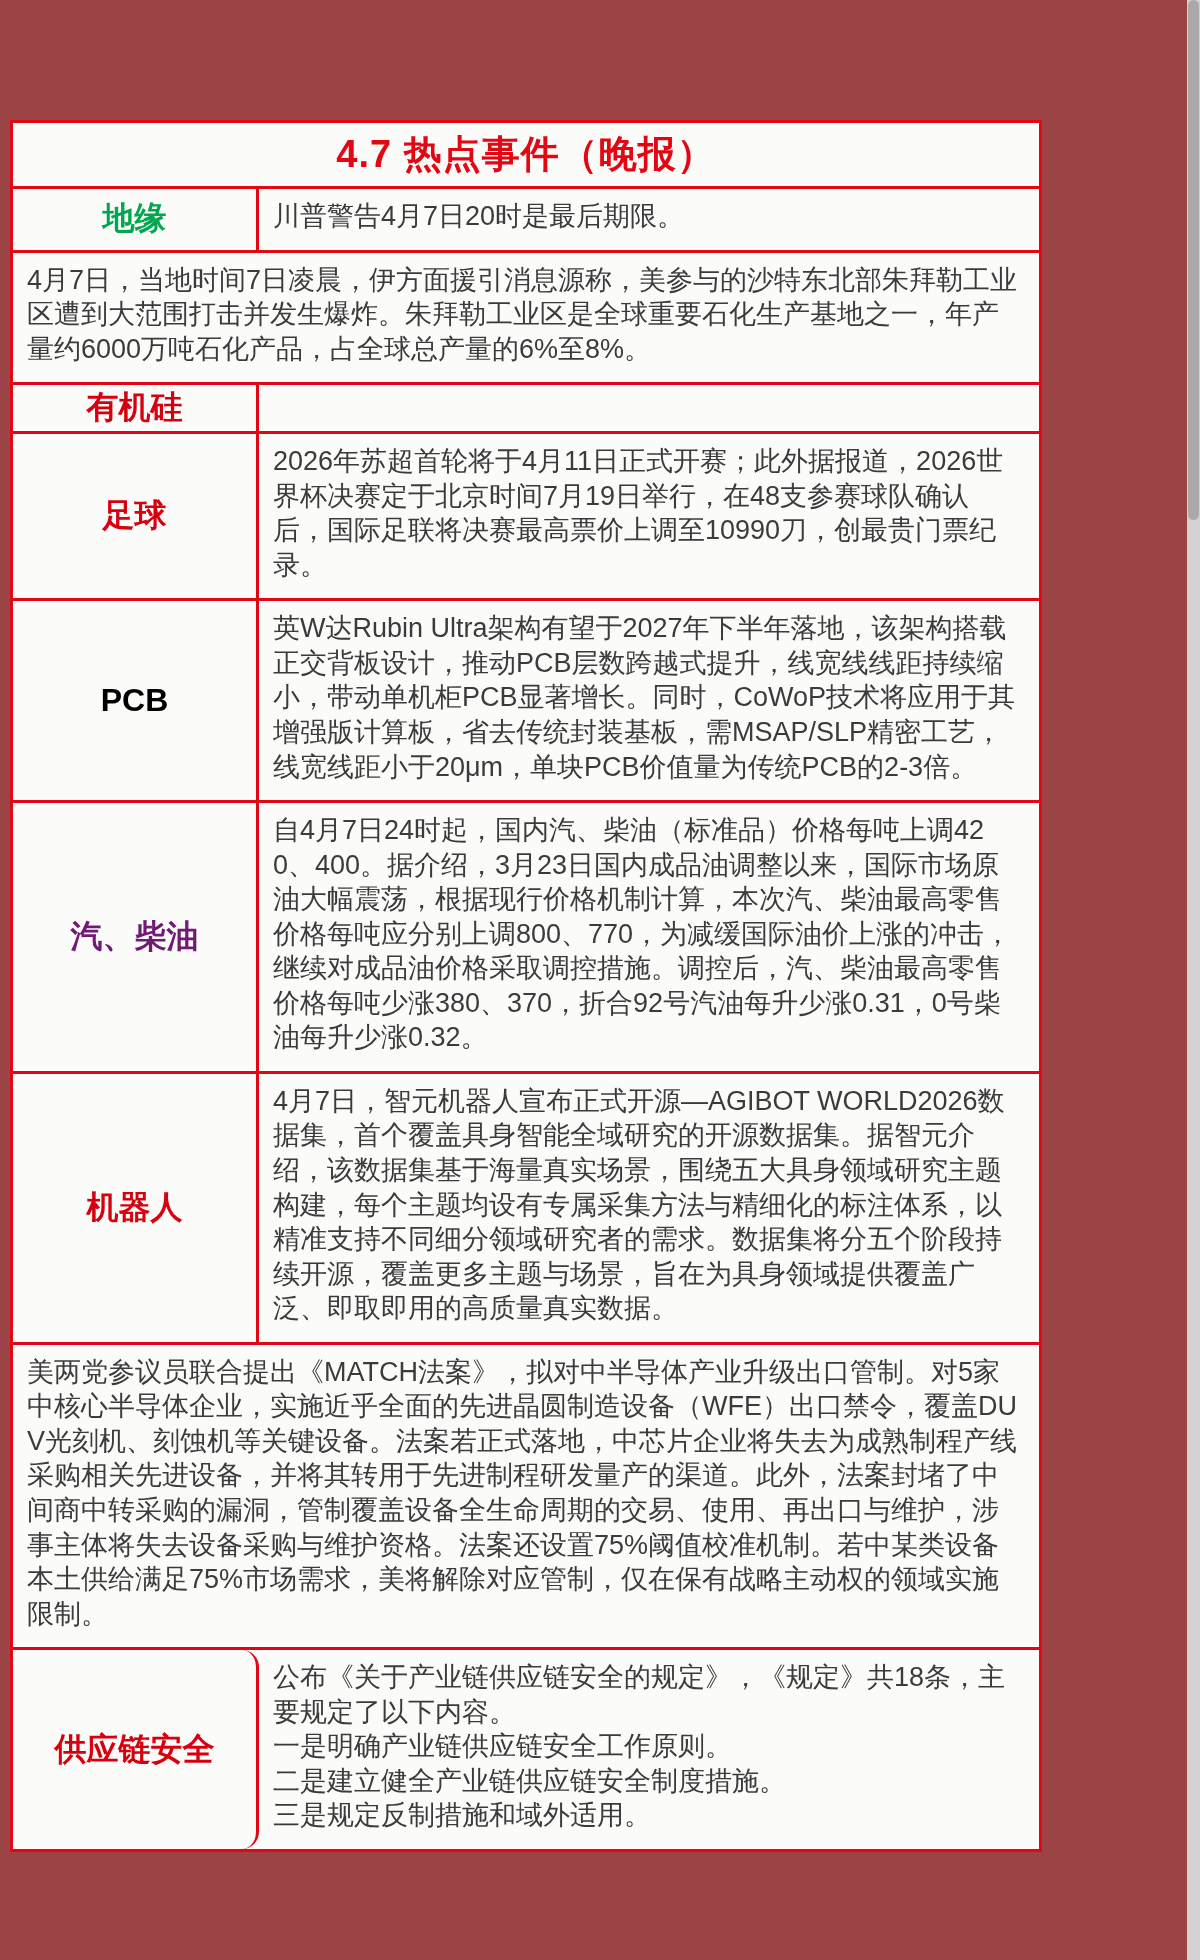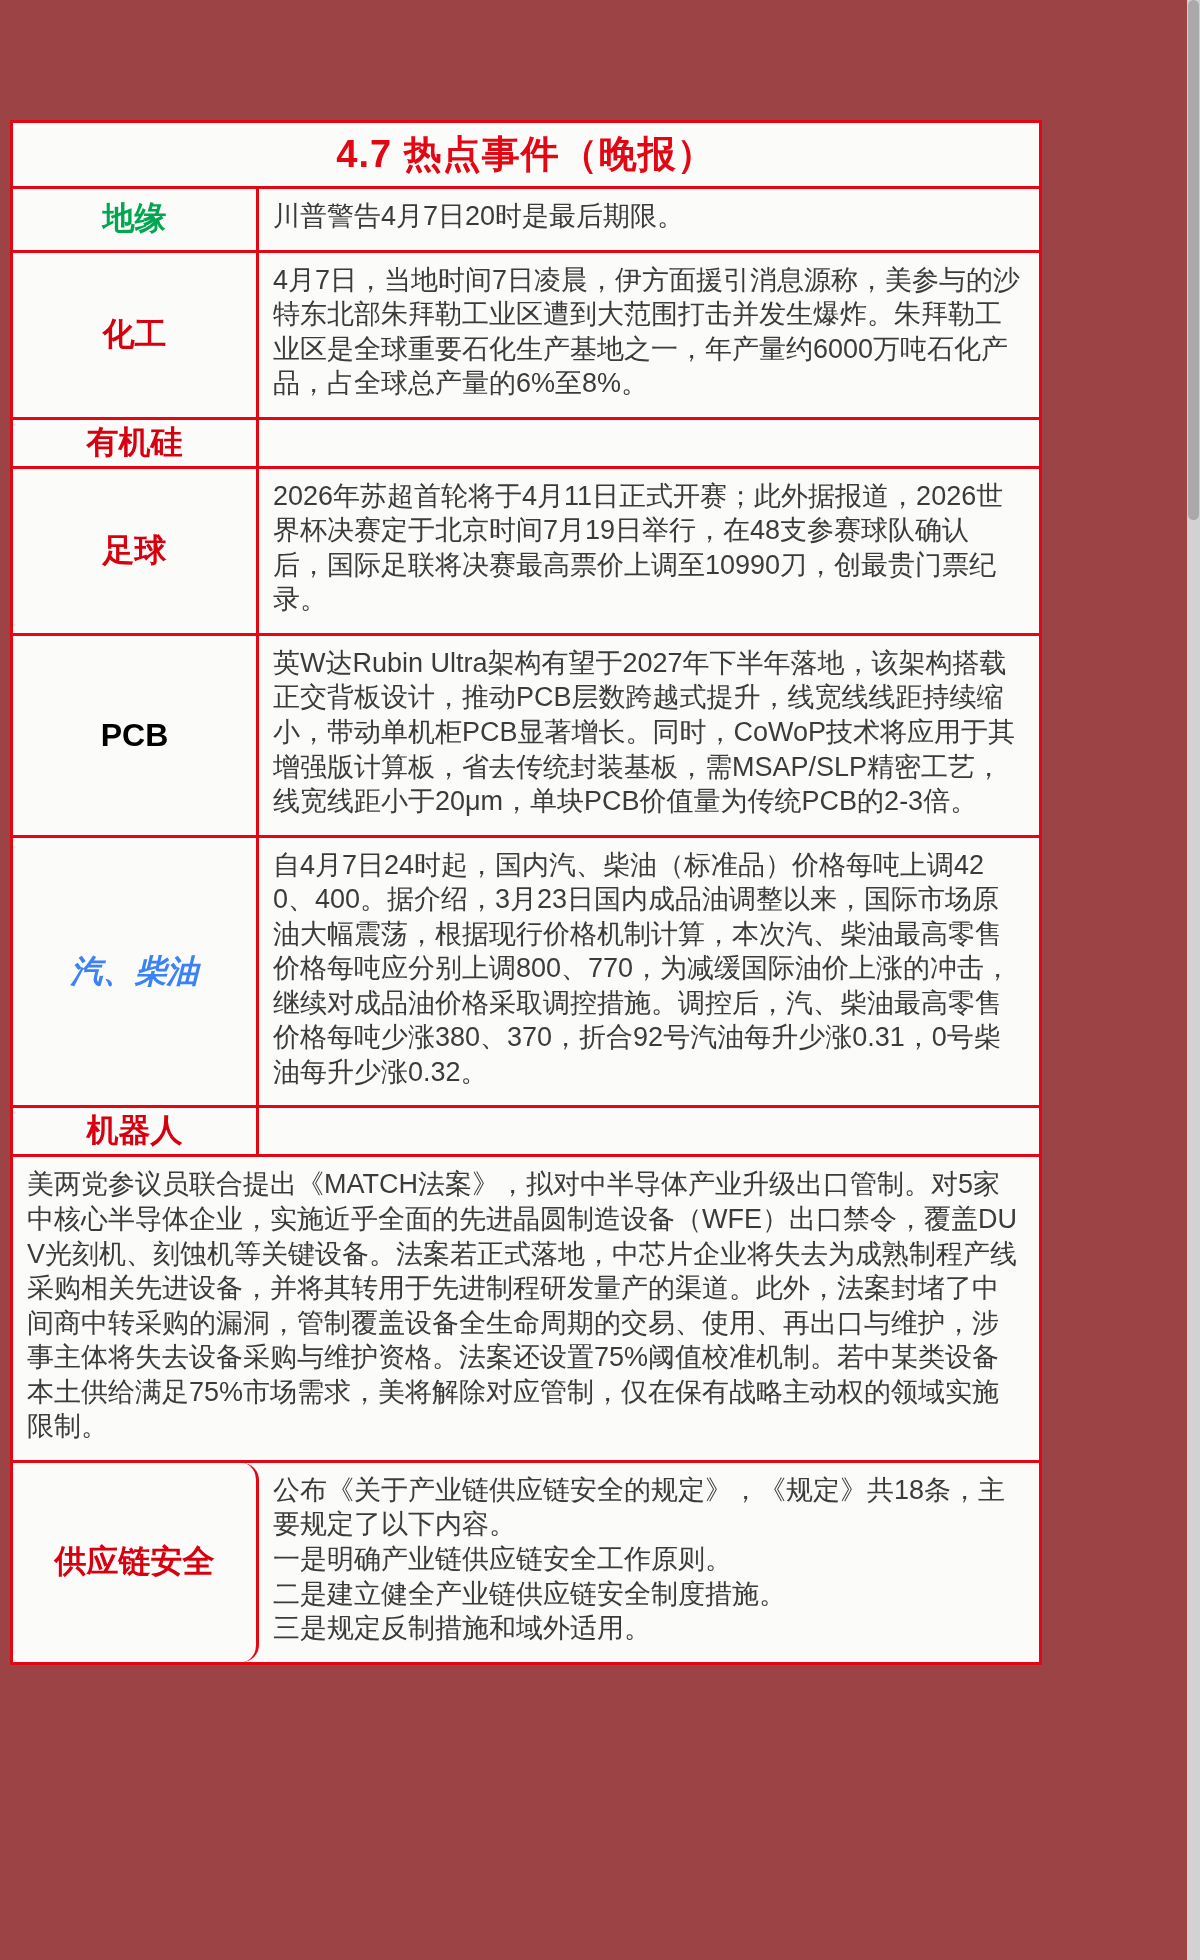--- a/index.html
+++ b/index.html
@@ -79,45 +79,45 @@
 <div class="news-table">
 
   <div class="title-row">4.7 热点事件（晚报）</div>
 
   <div class="row">
     <div class="label-cell" style="color: rgb(0, 166, 80);">地缘</div>
     <div class="content-cell">川普警告4月7日20时是最后期限。</div>
   </div>
 
   <div class="row">
-    <div class="label-cell" style="color: rgb(215, 0, 15);">化工</div>
     <div class="content-cell">4月7日，当地时间7日凌晨，伊方面援引消息源称，美参与的沙特东北部朱拜勒工业区遭到大范围打击并发生爆炸。朱拜勒工业区是全球重要石化生产基地之一，年产量约6000万吨石化产品，占全球总产量的6%至8%。</div>
   </div>
 
   <div class="row">
     <div class="label-cell" style="color: rgb(215, 0, 15);">有机硅</div>
   </div>
 
   <div class="row">
     <div class="label-cell" style="color: rgb(215, 0, 15);">足球</div>
     <div class="content-cell">2026年苏超首轮将于4月11日正式开赛；此外据报道，2026世界杯决赛定于北京时间7月19日举行，在48支参赛球队确认后，国际足联将决赛最高票价上调至10990刀，创最贵门票纪录。</div>
   </div>
 
   <div class="row">
     <div class="label-cell" style="color: #000000;">PCB</div>
     <div class="content-cell">英W达Rubin Ultra架构有望于2027年下半年落地，该架构搭载正交背板设计，推动PCB层数跨越式提升，线宽线线距持续缩小，带动单机柜PCB显著增长。同时，CoWoP技术将应用于其增强版计算板，省去传统封装基板，需MSAP/SLP精密工艺，线宽线距小于20μm，单块PCB价值量为传统PCB的2-3倍。</div>
   </div>
 
   <div class="row">
-    <div class="label-cell" style="color: #3b82f6; font-style: italic;">汽、柴油</div>
+    <div class="label-cell" style="color: #701a75;">汽、柴油</div>
     <div class="content-cell">自4月7日24时起，国内汽、柴油（标准品）价格每吨上调420、400。据介绍，3月23日国内成品油调整以来，国际市场原油大幅震荡，根据现行价格机制计算，本次汽、柴油最高零售价格每吨应分别上调800、770，为减缓国际油价上涨的冲击，继续对成品油价格采取调控措施。调控后，汽、柴油最高零售价格每吨少涨380、370，折合92号汽油每升少涨0.31，0号柴油每升少涨0.32。</div>
   </div>
 
   <div class="row">
     <div class="label-cell" style="color: rgb(215, 0, 15);">机器人</div>
+    <div class="content-cell">4月7日，智元机器人宣布正式开源—AGIBOT WORLD2026数据集，首个覆盖具身智能全域研究的开源数据集。据智元介绍，该数据集基于海量真实场景，围绕五大具身领域研究主题构建，每个主题均设有专属采集方法与精细化的标注体系，以精准支持不同细分领域研究者的需求。数据集将分五个阶段持续开源，覆盖更多主题与场景，旨在为具身领域提供覆盖广泛、即取即用的高质量真实数据。</div>
   </div>
 
   <div class="row">
     <div class="content-cell">美两党参议员联合提出《MATCH法案》，拟对中半导体产业升级出口管制。对5家中核心半导体企业，实施近乎全面的先进晶圆制造设备（WFE）出口禁令，覆盖DUV光刻机、刻蚀机等关键设备。法案若正式落地，中芯片企业将失去为成熟制程产线采购相关先进设备，并将其转用于先进制程研发量产的渠道。此外，法案封堵了中间商中转采购的漏洞，管制覆盖设备全生命周期的交易、使用、再出口与维护，涉事主体将失去设备采购与维护资格。法案还设置75%阈值校准机制。若中某类设备本土供给满足75%市场需求，美将解除对应管制，仅在保有战略主动权的领域实施限制。</div>
   </div>
 
   <div class="row">
     <div class="label-cell" style="color: rgb(215, 0, 15); border-radius: 17px;">供应链安全</div>
     <div class="content-cell">公布《关于产业链供应链安全的规定》，《规定》共18条，主要规定了以下内容。
 一是明确产业链供应链安全工作原则。

